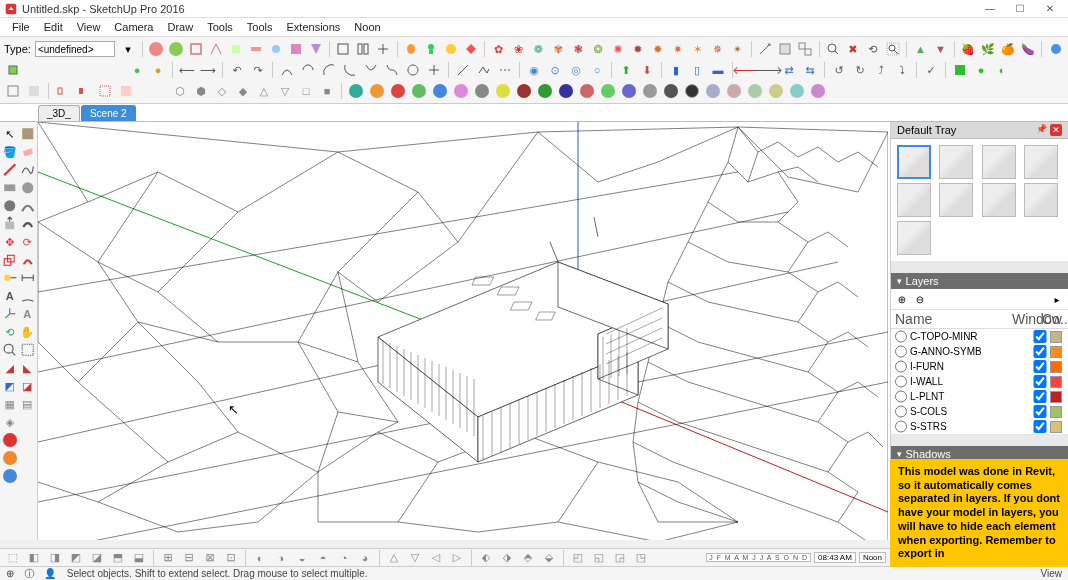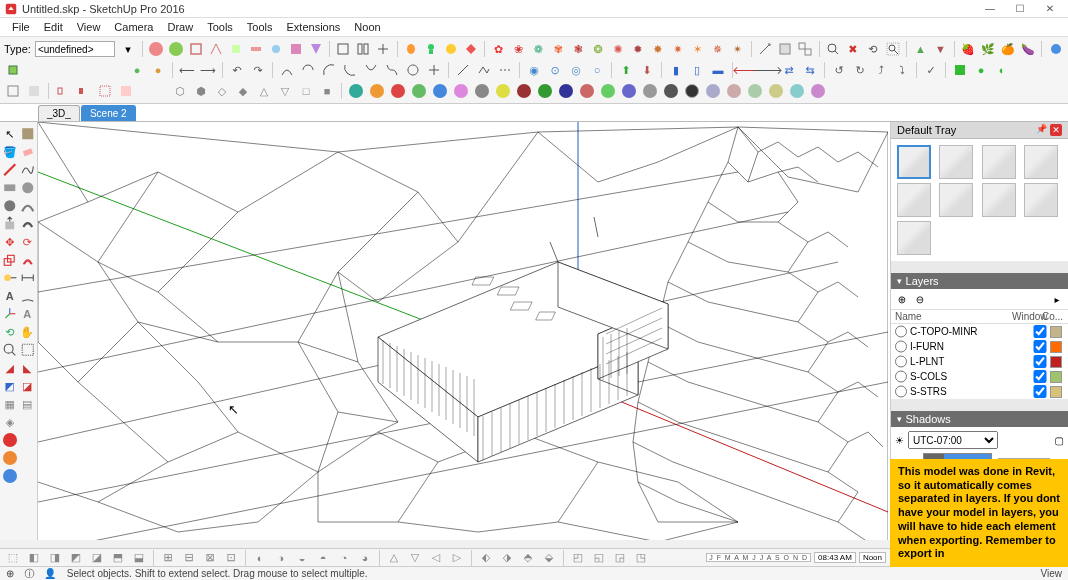--- a/index.html
+++ b/index.html
@@ -36,21 +36,21 @@
 .tray-title .x { width:12px; height:12px; background:#d33; color:#fff; font-size:9px; display:inline-flex; align-items:center; justify-content:center; cursor:pointer; border-radius:2px;}
 .styles-grid { display: grid; grid-template-columns: repeat(4, 1fr); gap: 4px; padding: 6px; background: #fff; }
 .style-thumb { width: 34px; height: 34px; border: 1px solid #bbb; background: linear-gradient(135deg,#eee 40%,#ddd 60%); position:relative; cursor:pointer;}
 .style-thumb.sel {border:2px solid #3f8dd6;}
 .panel-header { background: #6d6d6d; color: #fff; font-size: 11px; padding: 2px 6px; display: flex; align-items: center; cursor:pointer;margin-top:12px;}
 .panel-header::before { content:"▸"; font-size:9px; margin-right:4px; }
 .panel-header.open::before { content:"▾"; }
 .layers-body { background: #fff; font-size: 10px; }
 .layers-ctrl { display:flex; gap:4px; padding:3px 4px; border-bottom:1px solid #ddd; align-items:center;}
 .layers-ctrl span{ width:14px; height:14px; display:inline-flex; align-items:center; justify-content:center; cursor:pointer;}
-.layers-head { display:grid; grid-template-columns: 1fr 30px 22px; padding:1px 4px; border-bottom:1px solid #ddd; color:#555; font-size:10px;}
+.layers-head { display:grid; grid-template-columns: 1fr 30px 22px; padding:1px 4px; border-bottom:1px solid #ddd; color:#555; font-size:14px;}
 .layer-row { display:grid; grid-template-columns: 12px 1fr 14px 14px; align-items:center; padding:1px 4px; gap:3px; }
 .layer-row input[type=radio]{ margin:0; }
 .layer-row input[type=checkbox]{ margin:0; }
 .swatch { width:12px; height:12px; border:1px solid #999;}
 .shadows-body { background:#fff; padding:4px; font-size:10px;}
 .shadows-body select { font-size:10px; height:18px; width:90px;}
 .time-row{ display:flex; align-items:center; gap:6px; margin-top:4px;}
 .time-slider{ flex:1; height:12px; position:relative; background:linear-gradient(to right,#666 0%,#666 30%,#4a90e2 30%,#4a90e2 100%); border:1px solid #888;}
 .time-input{ width:52px; font-size:10px; height:16px; border:1px solid #aaa; padding:0 2px;}
 .overlay-note { position:absolute; right:0; bottom:13px; width:178px; background:#ffc500; color:#000; font-size:11px; font-weight:bold; padding:6px 8px; line-height:1.25; z-index:100; }
@@ -900,23 +900,35 @@
       </div>
       <div id="layer-rows">
           <div class="layer-row">
     <input type="radio" name="lyr" style="">
     <span>C-TOPO-MINR</span>
     <input type="checkbox" checked="" style="">
     <span class="swatch" style="background:#c4b589"></span>
           </div>
           <div class="layer-row">
     <input type="radio" name="lyr" style="">
+    <span>G-ANNO-SYMB</span>
+    <input type="checkbox" checked="" style="">
+    <span class="swatch" style="background:#ff8c1a"></span>
+          </div>
+          <div class="layer-row">
+    <input type="radio" name="lyr" style="">
     <span>I-FURN</span>
     <input type="checkbox" checked="" style="">
     <span class="swatch" style="background:#ff6b00"></span>
+          </div>
+          <div class="layer-row">
+    <input type="radio" name="lyr" style="">
+    <span>I-WALL</span>
+    <input type="checkbox" checked="" style="">
+    <span class="swatch" style="background:#ff4040"></span>
           </div>
           <div class="layer-row">
     <input type="radio" name="lyr" style="">
     <span>L-PLNT</span>
     <input type="checkbox" checked="" style="">
     <span class="swatch" style="background:#c02020"></span>
           </div>
           <div class="layer-row">
     <input type="radio" name="lyr" style="">
     <span>S-COLS</span>

